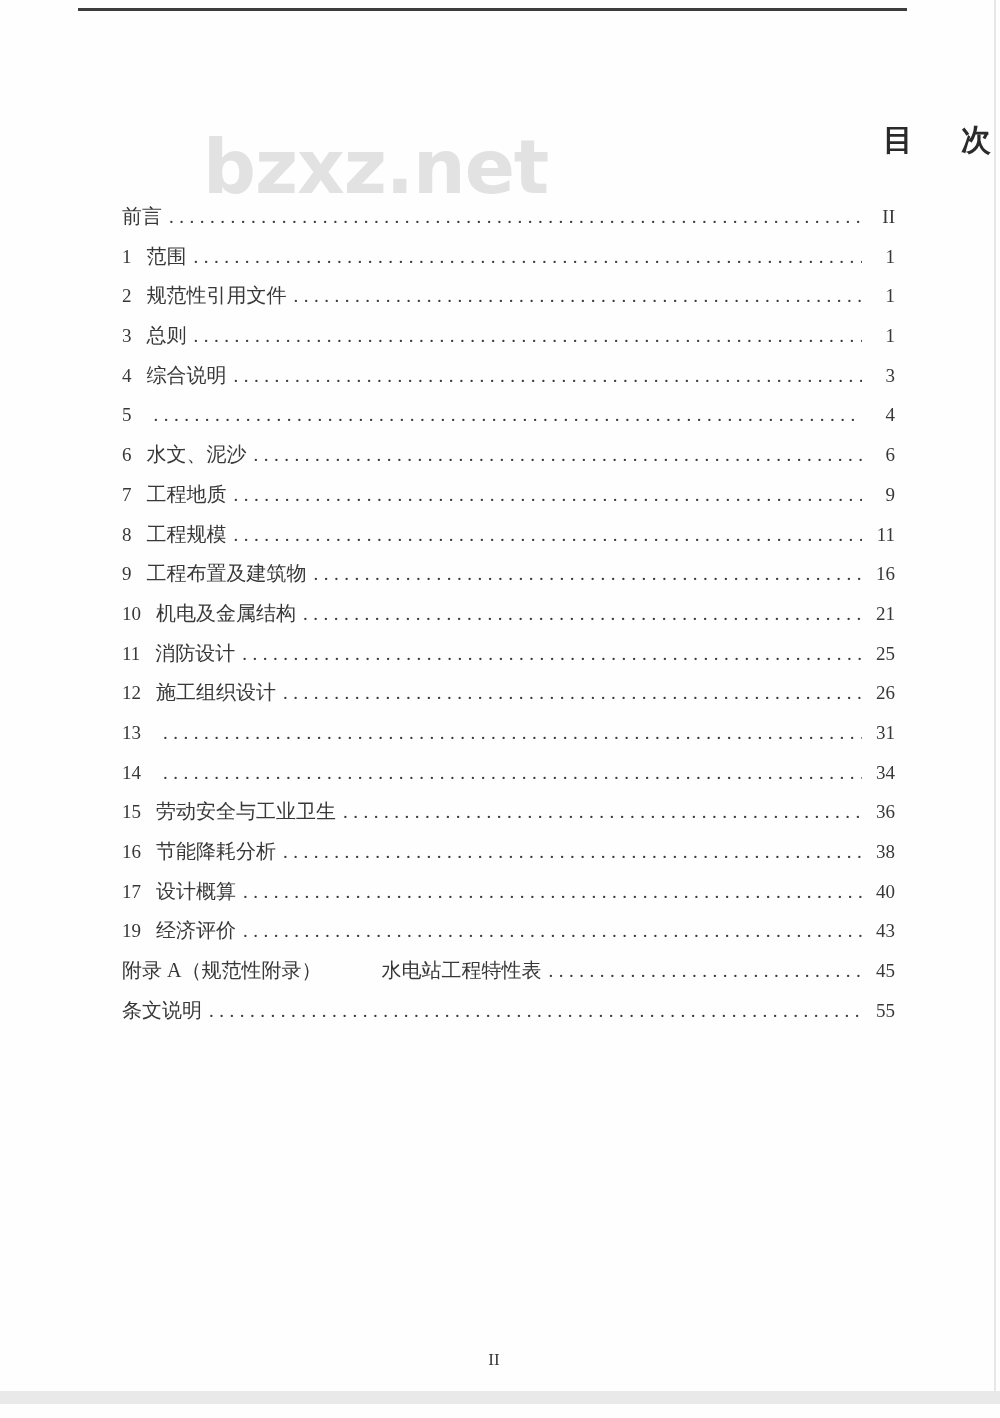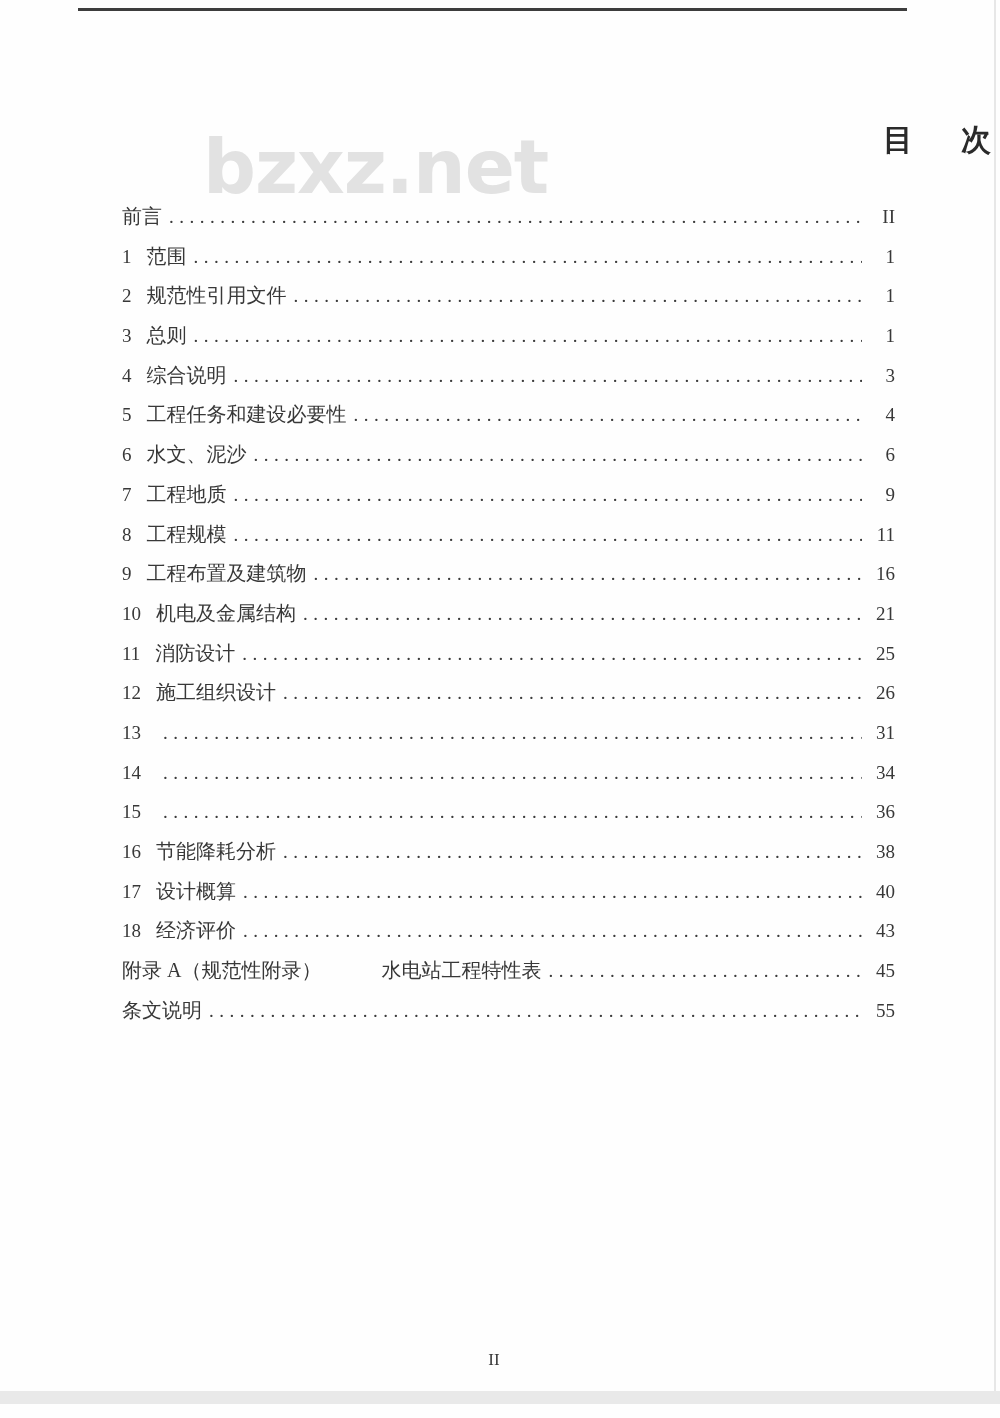--- a/index.html
+++ b/index.html
@@ -156,21 +156,20 @@
         <span class="toc-page">1</span>
       </div>
       <div class="toc-row">
         <span class="toc-num">4</span>
         <span class="toc-label">综合说明</span>
         <span class="toc-dots">................................................................................................................................................................</span>
         <span class="toc-page">3</span>
       </div>
       <div class="toc-row">
         <span class="toc-num">5</span>
-        <span class="toc-label">工程任务和建设必要性</span>
         <span class="toc-dots">................................................................................................................................................................</span>
         <span class="toc-page">4</span>
       </div>
       <div class="toc-row">
         <span class="toc-num">6</span>
         <span class="toc-label">水文、泥沙</span>
         <span class="toc-dots">................................................................................................................................................................</span>
         <span class="toc-page">6</span>
       </div>
       <div class="toc-row">
@@ -214,37 +213,38 @@
         <span class="toc-dots">................................................................................................................................................................</span>
         <span class="toc-page">31</span>
       </div>
       <div class="toc-row">
         <span class="toc-num">14</span>
         <span class="toc-dots">................................................................................................................................................................</span>
         <span class="toc-page">34</span>
       </div>
       <div class="toc-row">
         <span class="toc-num">15</span>
+        <span class="toc-label">劳动安全与工业卫生</span>
         <span class="toc-dots">................................................................................................................................................................</span>
         <span class="toc-page">36</span>
       </div>
       <div class="toc-row">
         <span class="toc-num">16</span>
         <span class="toc-label">节能降耗分析</span>
         <span class="toc-dots">................................................................................................................................................................</span>
         <span class="toc-page">38</span>
       </div>
       <div class="toc-row">
         <span class="toc-num">17</span>
         <span class="toc-label">设计概算</span>
         <span class="toc-dots">................................................................................................................................................................</span>
         <span class="toc-page">40</span>
       </div>
       <div class="toc-row">
-        <span class="toc-num">18</span>
+        <span class="toc-num">19</span>
         <span class="toc-label">经济评价</span>
         <span class="toc-dots">................................................................................................................................................................</span>
         <span class="toc-page">43</span>
       </div>
       <div class="toc-row">
         <span class="toc-label">附录 A（规范性附录）　　　水电站工程特性表</span>
         <span class="toc-dots">................................................................................................................................................................</span>
         <span class="toc-page">45</span>
       </div>
       <div class="toc-row">

